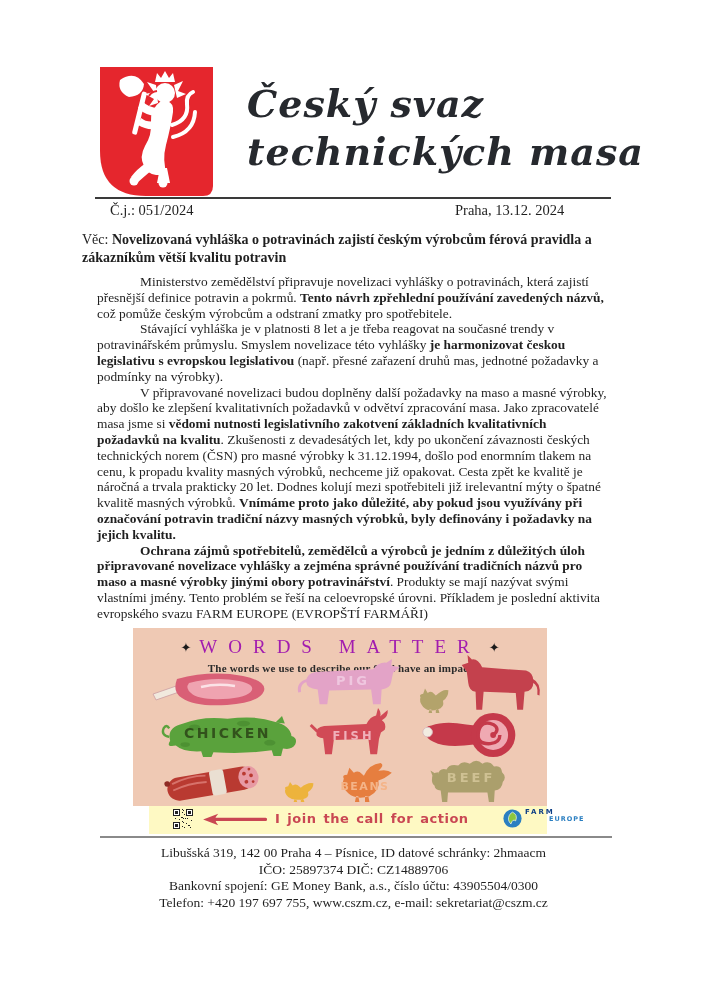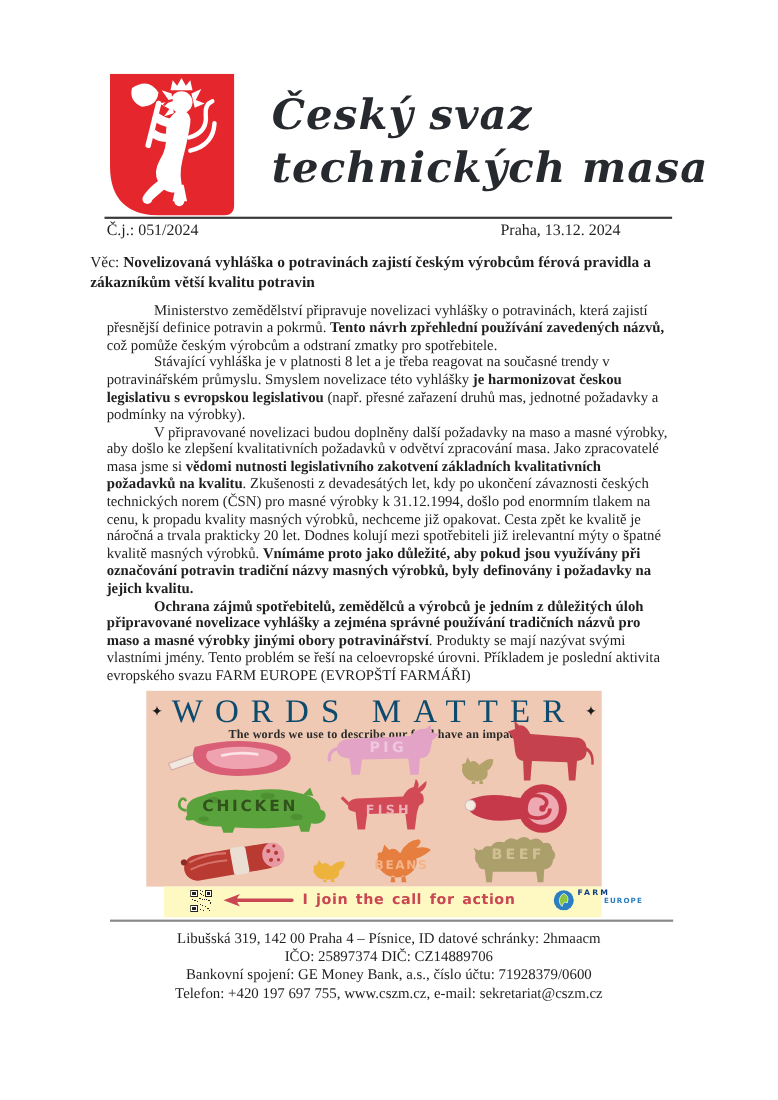--- a/index.html
+++ b/index.html
@@ -9,39 +9,39 @@
   }
   
   .logo{position:absolute;left:100px;top:67px;width:113px;height:129px;}
   .org-title{
     position:absolute;left:247px;top:80px;
     font-family:"DejaVu Serif", serif;font-weight:bold;font-style:italic;
     font-size:38px;line-height:48px;color:#26292e;letter-spacing:1px;white-space:nowrap;
   }
   .header-rule{position:absolute;left:95px;top:197px;width:516px;height:2px;background:#3a3a3a;}
   .ref-row{position:absolute;left:0;top:202px;width:707px;font-size:14.5px;}
-  .ref-no{position:absolute;left:97px;top:0;}
+  .ref-no{position:absolute;left:110px;top:0;}
   .place-date{position:absolute;left:455px;top:0;}
   
   .subject{
     position:absolute;left:82px;top:231px;width:544px;
     font-size:14px;line-height:18px;
   }
   .subject b{font-weight:bold;}
   
   .body-text{position:absolute;left:97px;top:274px;width:514px;font-size:13.4px;line-height:15.8px;text-align:left;}
   .body-text p{margin:0;text-indent:43px;}
   .body-text b{font-weight:bold;}
   
   .poster{position:absolute;left:133px;top:628px;width:414px;height:206px;margin:0;padding:0;}
   .poster-art{position:absolute;left:0;top:0;right:0;height:178px;background:var(--poster-bg,#efc9b4);}
   .poster-title-row{position:absolute;left:0;top:5px;width:100%;display:flex;justify-content:center;align-items:center;gap:8px;}
   .sparkle{font-family:"DejaVu Sans",sans-serif;font-size:13px;color:#1b1b1b;}
   .poster-title{
-    font-family:"Liberation Serif",serif;font-size:30px;line-height:28px;color:#0c4a6e;
+    font-family:"Liberation Serif",serif;font-size:19px;line-height:28px;color:#a21caf;
     letter-spacing:11px;white-space:nowrap;
   }
   .poster-subtitle{
     position:absolute;left:0;top:34px;width:100%;text-align:center;
     font-family:"Liberation Serif",serif;font-weight:bold;font-size:11px;color:#2a2a2a;letter-spacing:0.2px;
   }
   .animal{position:absolute;}
   .animal svg{position:absolute;left:0;top:0;width:100%;height:100%;}
   .animal-label{
     position:absolute;left:0;right:0;text-align:center;
@@ -315,17 +315,17 @@
           <div class="farm-line2">EUROPE</div>
         </div>
       </div>
     </div>
   </figure>
 
   <div class="footer-rule"></div>
   <div class="footer">
       <div>Libušská 319, 142 00 Praha 4 – Písnice, ID datové schránky: 2hmaacm</div>
       <div>IČO: 25897374 DIČ: CZ14889706</div>
-      <div>Bankovní spojení: GE Money Bank, a.s., číslo účtu: 71928379/0600</div>
+      <div>Bankovní spojení: GE Money Bank, a.s., číslo účtu: 43905504/0300</div>
       <div>Telefon: +420 197 697 755, www.cszm.cz, e-mail: sekretariat@cszm.cz</div>
     </div>
 
 </div>
 
 </body></html>

